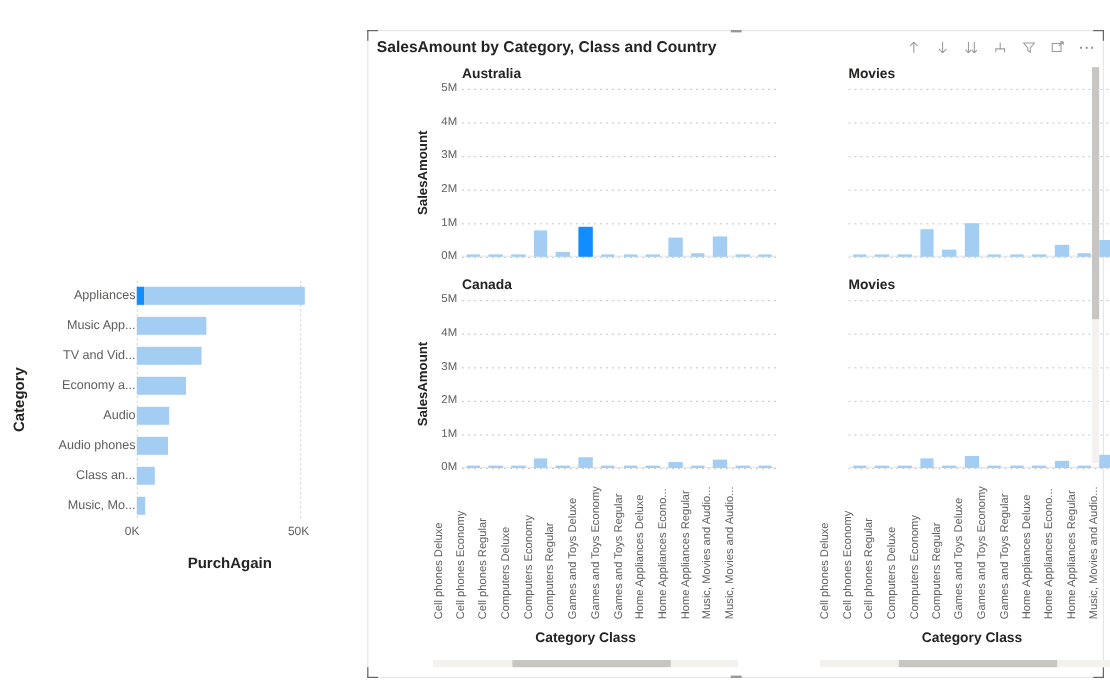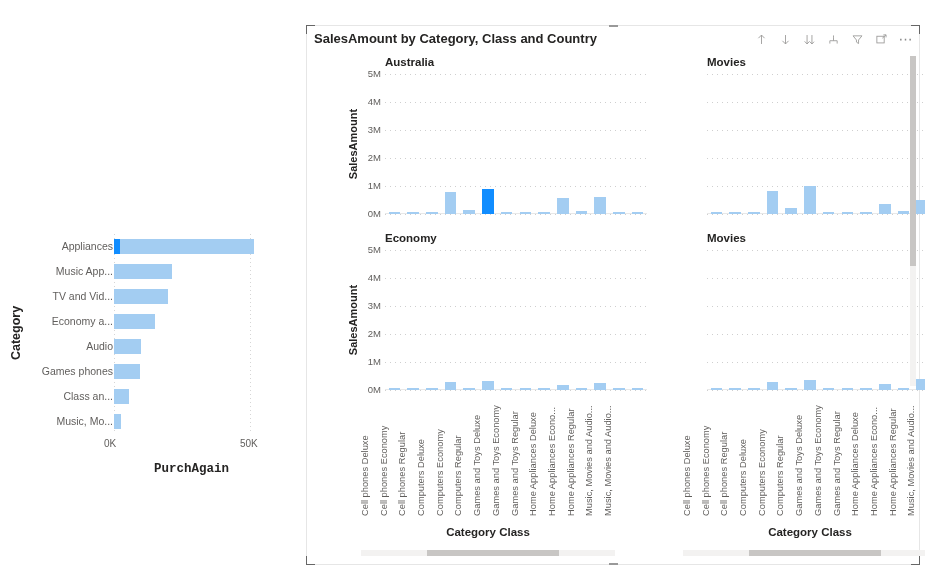--- a/index.html
+++ b/index.html
@@ -38,21 +38,21 @@
   .lbar-row { position: relative; height: 25px; }
   .lbar {
     position: absolute; left: 0; top: 5px; height: 15px;
     background: #a3cdf2;
   }
   .lbar-hl { position: absolute; left: 0; top: 5px; height: 15px; background: #118DFF; }
   #left-xaxis { position: absolute; left: 114px; top: 204px; width: 155px; height: 16px; }
   .lxtick { position: absolute; font-size: 10px; color: #605e5c; top: 0; }
   #left-xtitle {
     position: absolute; left: 114px; top: 228px; width: 155px;
-    text-align: center; font-size: 12.5px; font-weight: bold; color: #252423; font-family: Liberation Mono, monospace;
+    text-align: center; font-size: 12.5px; font-weight: bold; color: #252423;
   }
 
   
   #right-visual {
     position: absolute; left: 306px; top: 25px; width: 614px; height: 540px;
     background: #ffffff;
     border: 1px solid #e6e6e6;
   }
   
   .corner { position: absolute; width: 9px; height: 9px; border-color: #666; border-style: solid; border-width: 0; }
@@ -121,21 +121,21 @@
   <div id="left-visual">
 
     <div id="left-plot-wrap">
       <div id="left-ytitle">Category</div>
       <div class="lcat-labels" id="lcat-labels">
           <div class="lcat-label">Appliances</div>
           <div class="lcat-label">Music App...</div>
           <div class="lcat-label">TV and Vid...</div>
           <div class="lcat-label">Economy a...</div>
           <div class="lcat-label">Audio</div>
-          <div class="lcat-label">Games phones</div>
+          <div class="lcat-label">Audio phones</div>
           <div class="lcat-label">Class an...</div>
           <div class="lcat-label">Music, Mo...</div>
         </div>
       <div id="left-plot">
           <div class="lgrid" style="left: 0px;"></div>
           <div class="lgrid" style="left: 135.965px;"></div>
           <div class="lbar-row">
             <div class="lbar" style="width: 140.044px;"></div>
             <div class="lbar-hl" style="width: 5.98246px; background: rgb(17, 141, 255);"></div>
           </div>
@@ -256,21 +256,21 @@
             <div class="bar" style="height: 2px; width: 11.6029px; left: 115.841px;"></div>
             <div class="bar" style="height: 2px; width: 11.6029px; left: 134.556px;"></div>
             <div class="bar" style="height: 2px; width: 11.6029px; left: 153.27px;"></div>
             <div class="bar" style="height: 9.8px; width: 11.6029px; left: 171.984px;"></div>
             <div class="bar" style="height: 3.08px; width: 11.6029px; left: 190.699px;"></div>
             <div class="bar" style="height: 14px; width: 11.6029px; left: 209.413px;"></div>
             <div class="bar" style="height: 2px; width: 11.6029px; left: 228.127px;"></div>
           </div>
         </div>
         <div class="panel" style="left: 8px; top: 176px; width: 300px; height: 176px;">
-          <div class="p-title" style="left: 42px; top: 4px;">Economy</div>
+          <div class="p-title" style="left: 42px; top: 4px;">Canada</div>
           <div class="p-ytitle" style="left: 4px; top: 162px; width: 140px; text-align: center;">SalesAmount</div>
           <div class="p-ytick" style="left: 16px; top: 156px;">0M</div>
           <div class="p-ytick" style="left: 16px; top: 128px;">1M</div>
           <div class="p-ytick" style="left: 16px; top: 100px;">2M</div>
           <div class="p-ytick" style="left: 16px; top: 72px;">3M</div>
           <div class="p-ytick" style="left: 16px; top: 44px;">4M</div>
           <div class="p-ytick" style="left: 16px; top: 16px;">5M</div>
           <div class="p-plot" style="left: 42px; top: 22px; width: 262px; height: 140px;">
             <div class="hgrid" style="top: 140px;"></div>
             <div class="hgrid" style="top: 112px;"></div>

